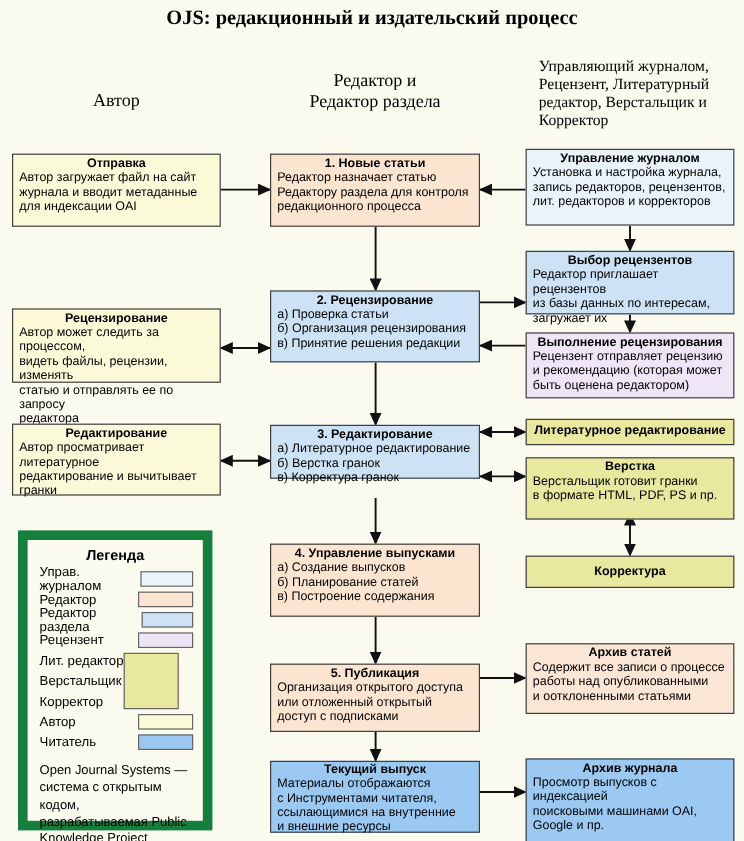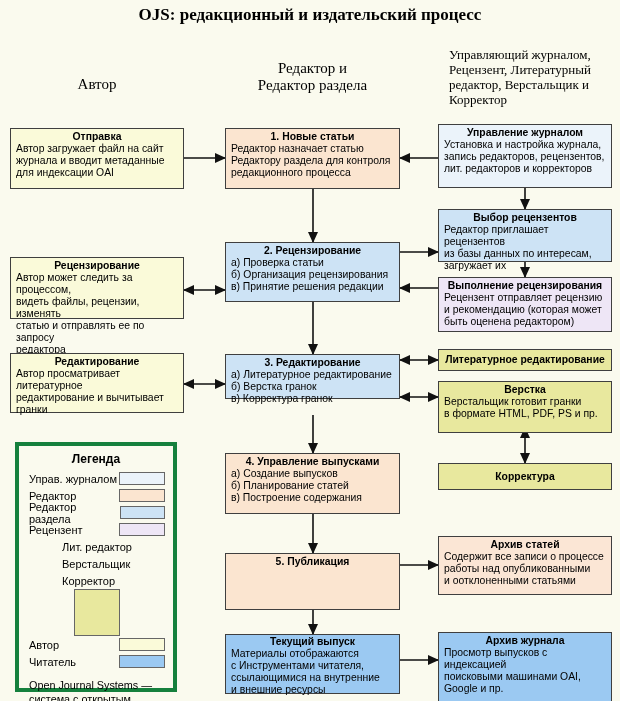--- a/index.html
+++ b/index.html
@@ -20,25 +20,25 @@
   .c-author{background:#FAFAD9;}
   .c-editor{background:#FBE5D0;}
   .c-section{background:#CDE3F5;}
   .c-manager{background:#EBF3FA;}
   .c-reviewer{background:#EEE6F6;}
   .c-layout{background:#E8E89E;}
   .c-reader{background:#9BC9F2;}
   .c-archive{background:#FBE6D5;}
   #arrows{position:absolute;top:0;left:0;pointer-events:none;}
   
-  #legend{left:15px;top:442px;width:162px;height:250px;border:4px solid #15803d;background:#FAFAEE;}
+  #legend{left:15px;top:442px;width:162px;height:250px;border:8px solid #15803d;background:#FAFAEE;}
   #legend .lg-title{text-align:center;font-weight:bold;font-size:12px;padding-top:6px;}
   .lg-rows{padding:4px 8px 0 10px;}
   .lg-row{display:flex;justify-content:space-between;align-items:center;height:17px;font-size:11px;}
-  .lg-group{display:flex;align-items:center;flex-direction:column;}
+  .lg-group{display:flex;align-items:center;}
   .lg-col .lg-cell{height:17px;font-size:11px;display:flex;align-items:center;}
   .lg-swatch{width:44px;height:11px;border:1px solid #666;}
   .lg-swatch.tall{height:45px;}
   .lg-note{padding:8px 10px 0 10px;font-size:10.8px;line-height:1.32;white-space:pre-line;}
 </style>
 </head>
 <body>
 
 <div id="canvas">
 
@@ -118,20 +118,23 @@
 в) Корректура гранок</div>
   </div>
   <div class="box c-editor" style="left:225px;top:453px;width:175px;height:61px;">
     <div class="bt">4. Управление выпусками</div>
     <div class="bb">а) Создание выпусков
 б) Планирование статей
 в) Построение содержания</div>
   </div>
   <div class="box c-editor" style="left:225px;top:553px;width:175px;height:57px;">
     <div class="bt">5. Публикация</div>
+    <div class="bb">Организация открытого доступа
+или отложенный открытый
+доступ с подписками</div>
   </div>
   <div class="box c-reader" style="left:225px;top:634px;width:175px;height:60px;padding-top:1px;">
     <div class="bt">Текущий выпуск</div>
     <div class="bb">Материалы отображаются
 с Инструментами читателя,
 ссылающимися на внутренние
 и внешние ресурсы</div>
   </div>
 
   <div class="box c-manager" style="left:438px;top:124px;width:174px;height:64px;">

